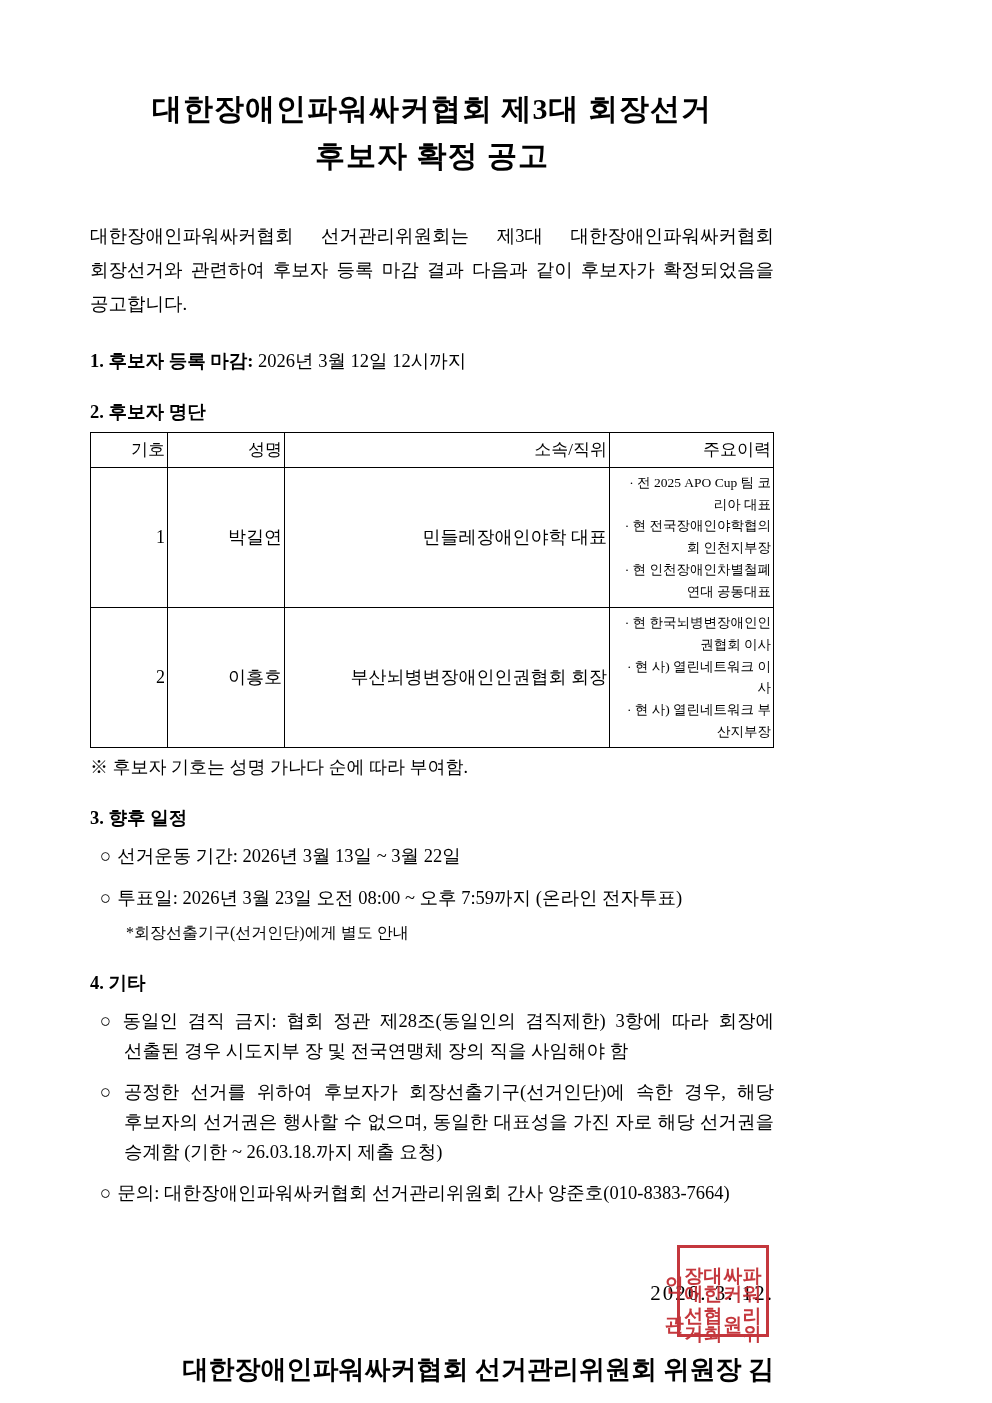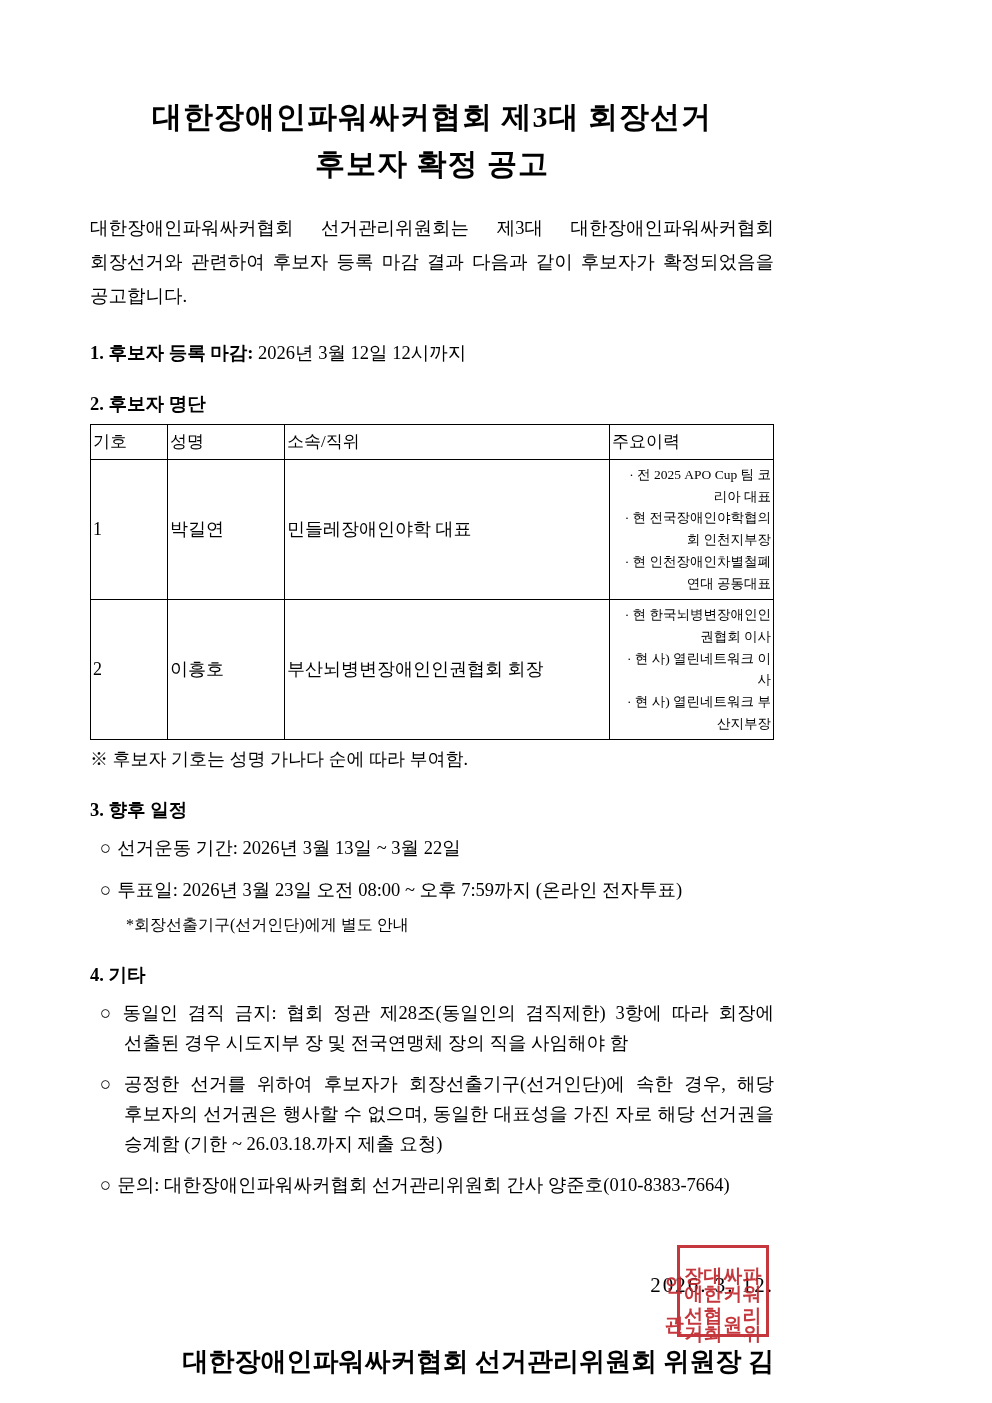--- a/index.html
+++ b/index.html
@@ -13,34 +13,34 @@
     font-family: "Liberation Serif", serif;
     color: #000000;
     position: relative;
     overflow: hidden;
   }
   .page {
     position: relative;
     width: 864px;
     height: 1403px;
     box-sizing: border-box;
-    padding: 16px 90px;
+    padding: 8px 90px;
   }
   .title-block {
     text-align: center;
     padding-top: 78px;
   }
   .title-line {
     font-size: 30px;
     font-weight: bold;
     letter-spacing: 1px;
     line-height: 1.55;
   }
   .intro {
-    margin-top: 24px;
+    margin-top: 40px;
     font-size: 18.5px;
     line-height: 1.85;
     text-align: justify;
     word-break: keep-all;
   }
   .section-head {
     margin-top: 26px;
     font-size: 18.5px;
     font-weight: bold;
   }
@@ -50,21 +50,21 @@
   .section-head.tight {
   }
   table.cand {
     border-collapse: collapse;
     width: 100%;
     margin-top: 8px;
     table-layout: fixed;
   }
   table.cand th, table.cand td {
     border: 1px solid #000000;
-    text-align: left;
+    text-align: right;
     vertical-align: middle;
     font-size: 17px;
     padding: 4px 2px;
   }
   table.cand th {
     font-weight: normal;
     height: 26px;
   }
   table.cand td.num, table.cand td.name {
     font-size: 18px;

